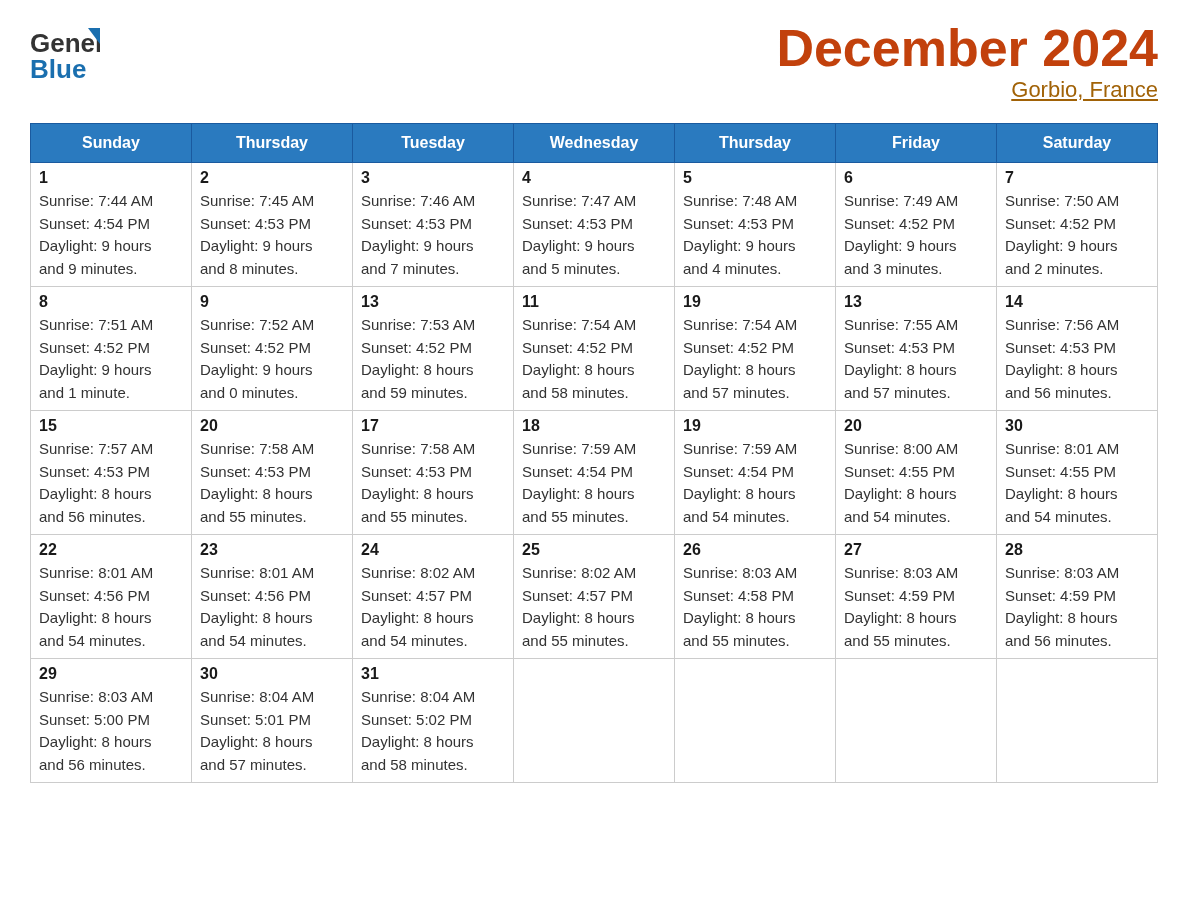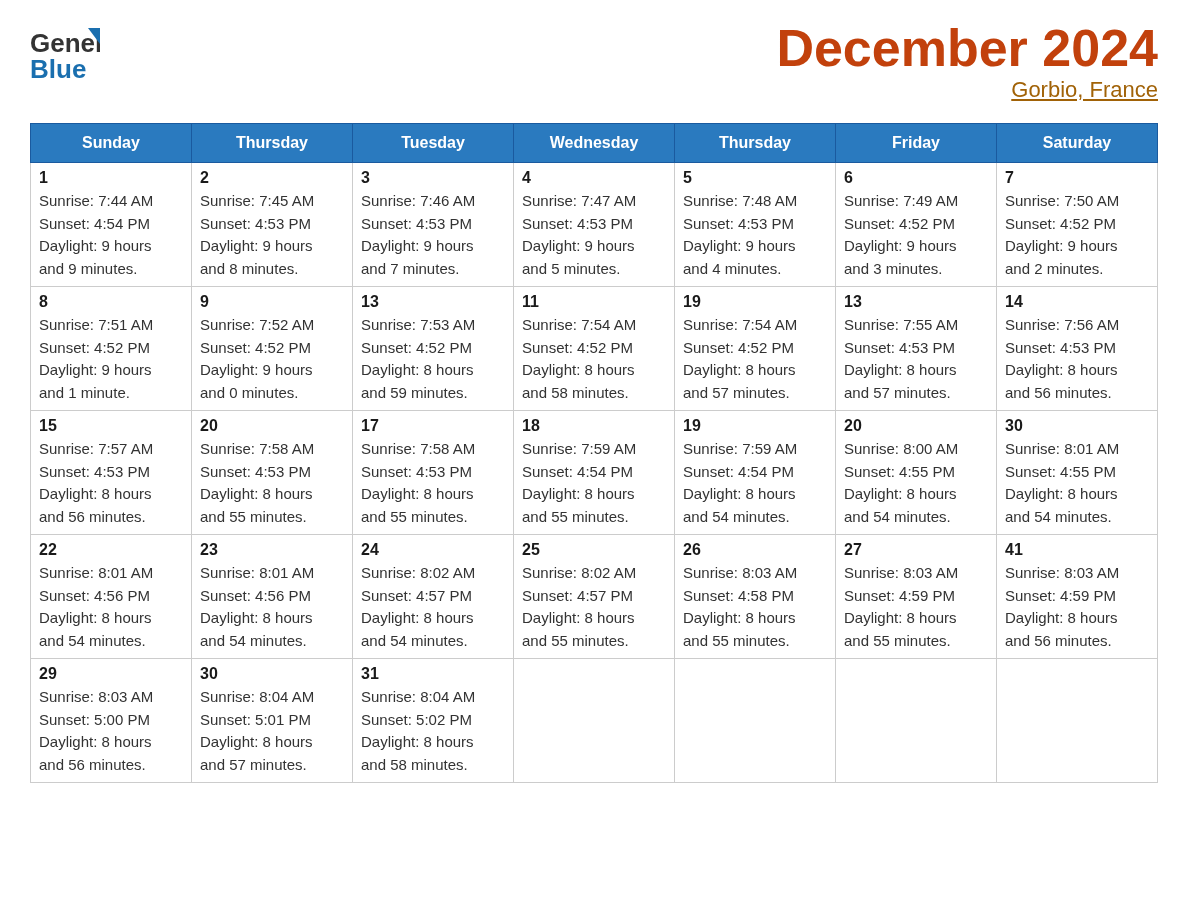--- a/index.html
+++ b/index.html
@@ -333,21 +333,21 @@
       </td>
         <td>
         <div class="day-number">27</div>
         <div class="day-info">
           Sunrise: 8:03 AM<br>
           Sunset: 4:59 PM<br>
           Daylight: 8 hours <br>and 55 minutes.
         </div>
       </td>
         <td>
-        <div class="day-number">41</div>
+        <div class="day-number">28</div>
         <div class="day-info">
           Sunrise: 8:03 AM<br>
           Sunset: 4:59 PM<br>
           Daylight: 8 hours <br>and 56 minutes.
         </div>
       </td>
       </tr>
       <tr>
         <td>
         <div class="day-number">29</div>

